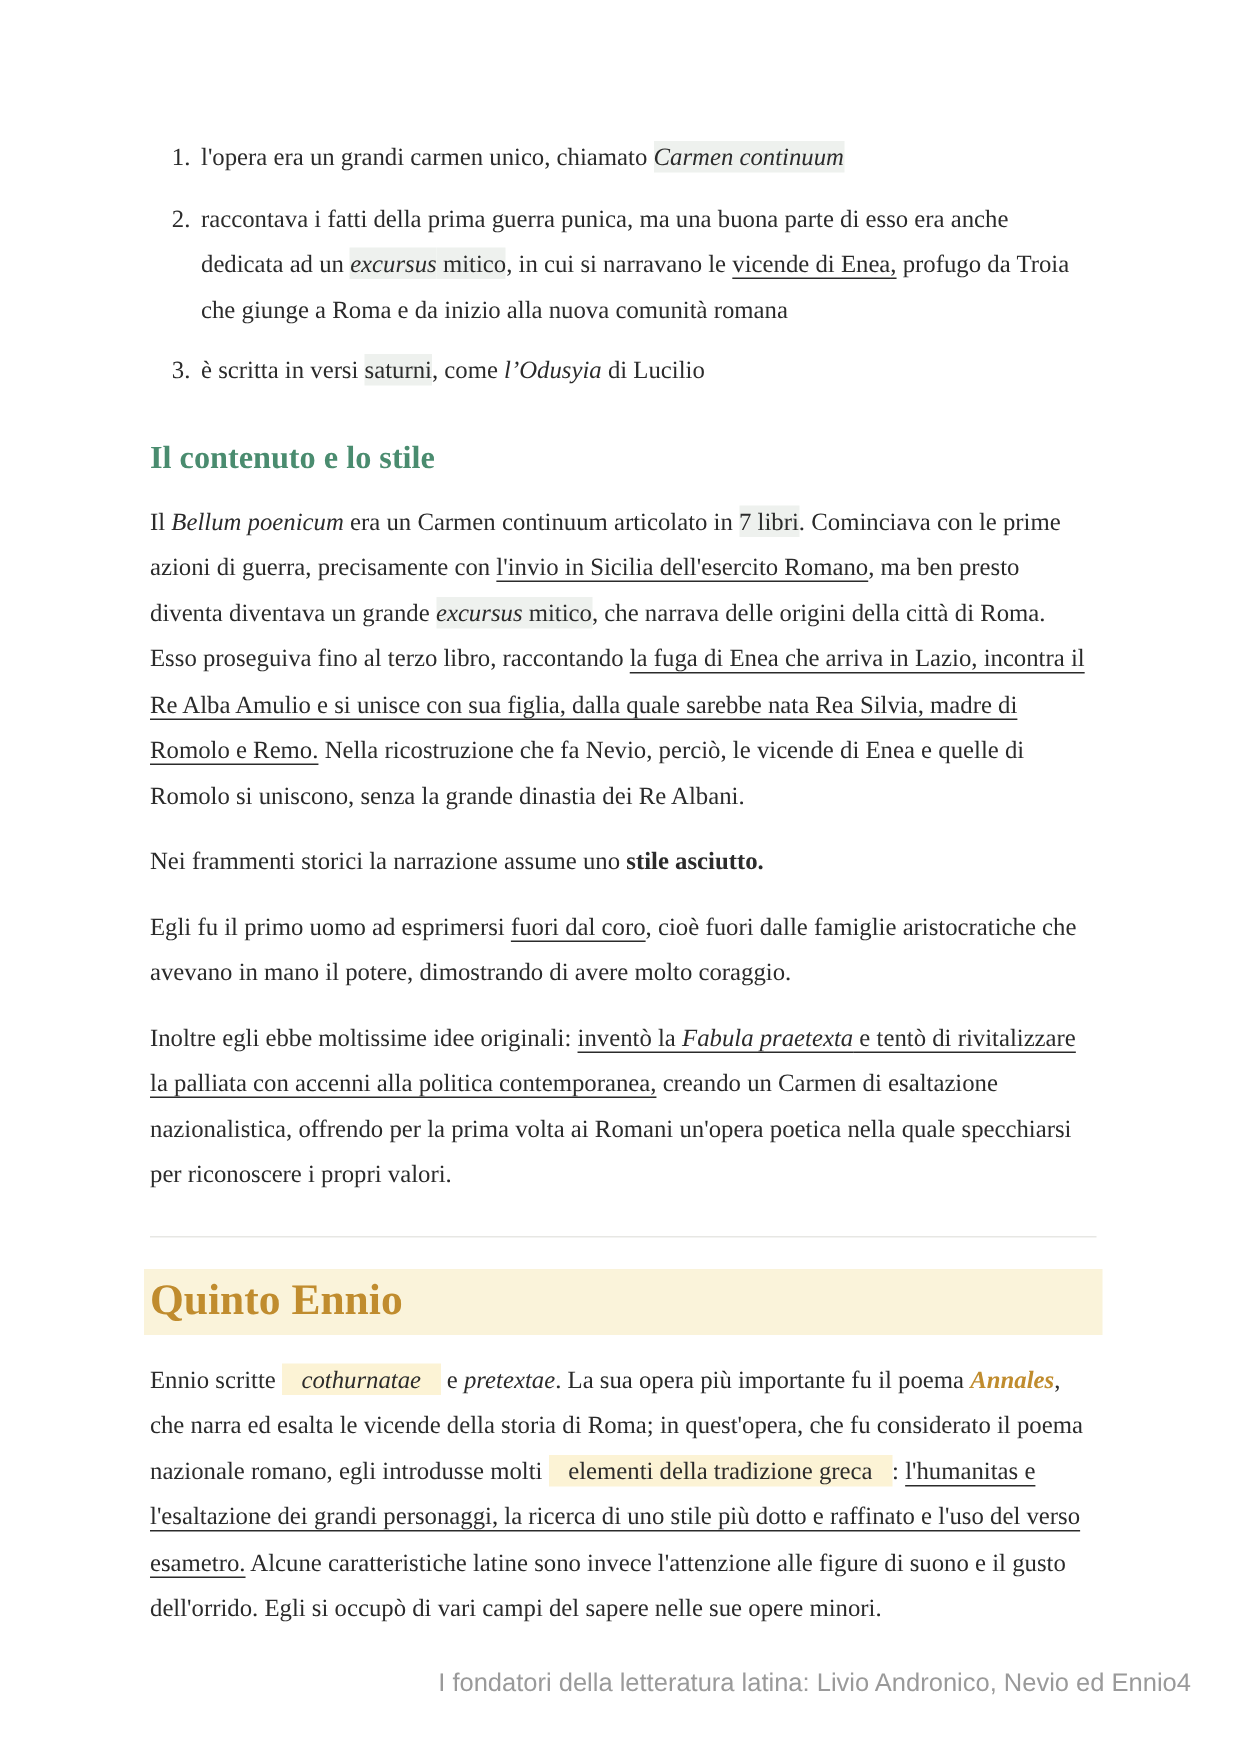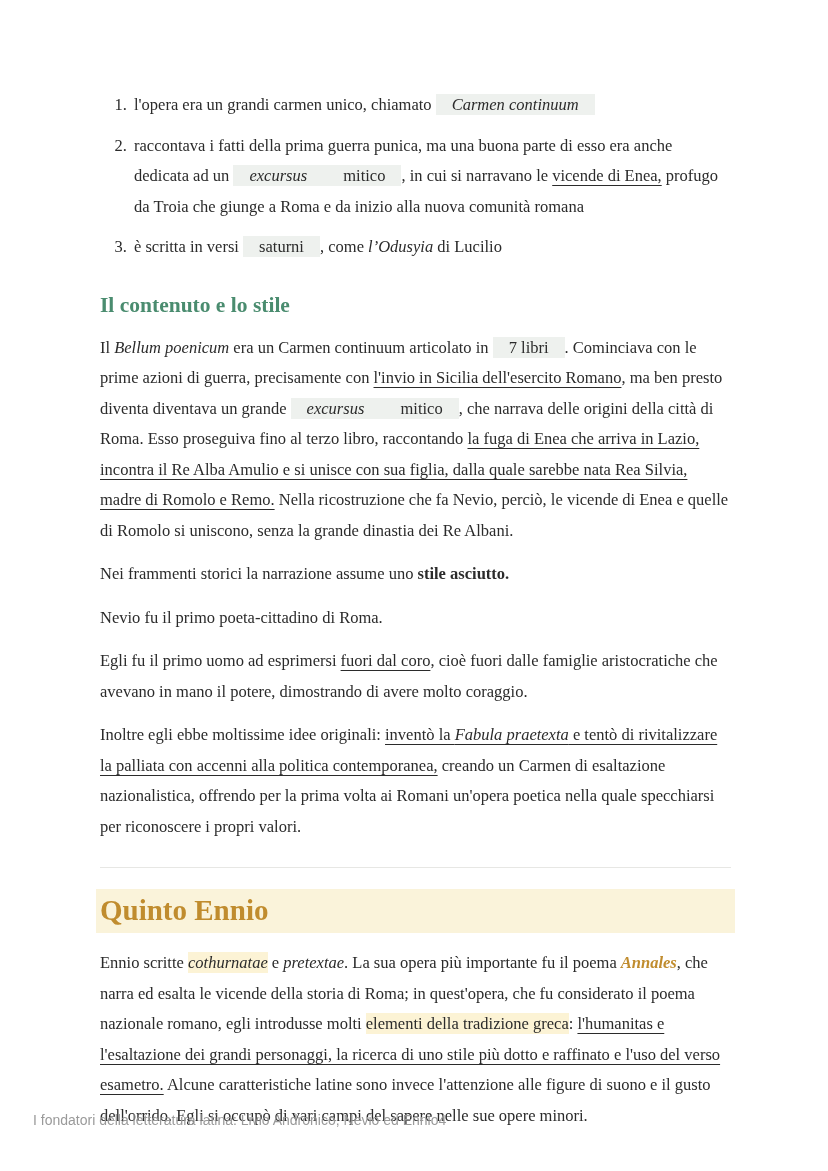--- a/index.html
+++ b/index.html
@@ -63,49 +63,48 @@
     border-top:1px solid var(--divider);
     margin:25px 0 0 0;
   }
   .i{font-style:italic;}
   .b{font-weight:bold;}
   .u{
     text-decoration:underline;
     text-decoration-thickness:1px;
     text-underline-offset:3.5px;
   }
-  .hl-gray{background:var(--highlight-gray);padding:1px 16px;}
-  .hl-yellow{background:var(--highlight-yellow);padding:1px 0;}
+  .hl-gray{background:var(--highlight-gray);padding:1px 0;}
+  .hl-yellow{background:var(--highlight-yellow);padding:1px 13px;}
   .c-orange{color:var(--heading-orange);}
   .footer{
     position:absolute;
     left:33px;
     right:34px;
     top:1112px;
     display:flex;
-    justify-content:flex-start;
+    justify-content:flex-end;
     align-items:baseline;
     font-family:"Liberation Sans","DejaVu Sans",sans-serif;
-    font-size:14px;
+    font-size:17px;
     color:var(--footer-text);
   }
 </style>
 </head>
 <body>
 
 <div class="content">
     <ol>
       <li><span>l'opera era un grandi carmen unico, chiamato </span><span class="i hl-gray">Carmen continuum</span></li>
       <li><span>raccontava i fatti della prima guerra punica, ma una buona parte di esso era anche dedicata ad un </span><span class="i hl-gray">excursus</span><span class="hl-gray"> mitico</span><span>, in cui si narravano le </span><span class="u">vicende di Enea,</span><span> profugo da Troia che giunge a Roma e da inizio alla nuova comunità romana</span></li>
       <li><span>è scritta in versi </span><span class="hl-gray">saturni</span><span>, come </span><span class="i">l’Odusyia</span><span> di Lucilio</span></li>
     </ol>
     <h2 class="h-green"><span>Il contenuto e lo stile</span></h2>
     <p><span>Il </span><span class="i">Bellum poenicum</span><span> era un Carmen continuum articolato in </span><span class="hl-gray">7 libri</span><span>. Cominciava con le prime azioni di guerra, precisamente con </span><span class="u">l'invio in Sicilia dell'esercito Romano</span><span>, ma ben presto diventa diventava un grande </span><span class="i hl-gray">excursus</span><span class="hl-gray"> mitico</span><span>, che narrava delle origini della città di Roma. Esso proseguiva fino al terzo libro, raccontando </span><span class="u">la fuga di Enea che arriva in Lazio, incontra il Re Alba Amulio e si unisce con sua figlia, dalla quale sarebbe nata Rea Silvia, madre di Romolo e Remo.</span><span> Nella ricostruzione che fa Nevio, perciò, le vicende di Enea e quelle di Romolo si uniscono, senza la grande dinastia dei Re Albani.</span></p>
     <p><span>Nei frammenti storici la narrazione assume uno </span><span class="b">stile asciutto.</span></p>
-    <p><span>Nevio fu il primo poeta-cittadino di Roma.</span></p>
     <p><span>Egli fu il primo uomo ad esprimersi </span><span class="u">fuori dal coro</span><span>, cioè fuori dalle famiglie aristocratiche che avevano in mano il potere, dimostrando di avere molto coraggio.</span></p>
     <p><span>Inoltre egli ebbe moltissime idee originali: </span><span class="u">inventò la </span><span class="i u">Fabula praetexta</span><span class="u"> e tentò di rivitalizzare la palliata con accenni alla politica contemporanea,</span><span> creando un Carmen di esaltazione nazionalistica, offrendo per la prima volta ai Romani un'opera poetica nella quale specchiarsi per riconoscere i propri valori.</span></p>
     <hr>
     <h1><span>Quinto Ennio</span></h1>
     <p><span>Ennio scritte </span><span class="i hl-yellow">cothurnatae</span><span> e </span><span class="i">pretextae</span><span>. La sua opera più importante fu il poema </span><span class="i b c-orange">Annales</span><span>, che narra ed esalta le vicende della storia di Roma; in quest'opera, che fu considerato il poema nazionale romano, egli introdusse molti </span><span class="hl-yellow">elementi della tradizione greca</span><span>: </span><span class="u">l'humanitas e l'esaltazione dei grandi personaggi, la ricerca di uno stile più dotto e raffinato e l'uso del verso esametro.</span><span> Alcune caratteristiche latine sono invece l'attenzione alle figure di suono e il gusto dell'orrido. Egli si occupò di vari campi del sapere nelle sue opere minori.</span></p>
   </div>
 
 <div class="footer">
   <span>I fondatori della letteratura latina: Livio Andronico, Nevio ed Ennio</span>
   <span>4</span>

